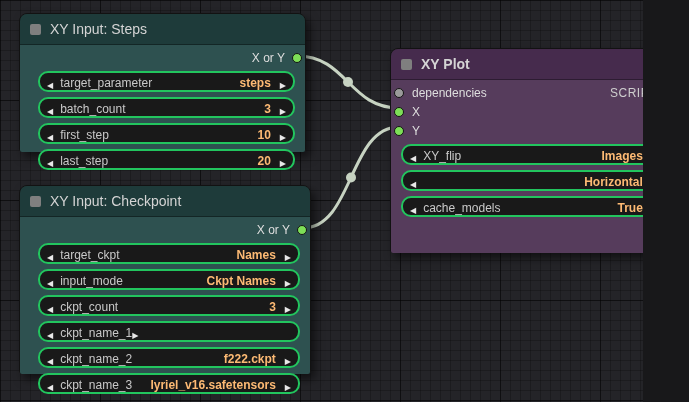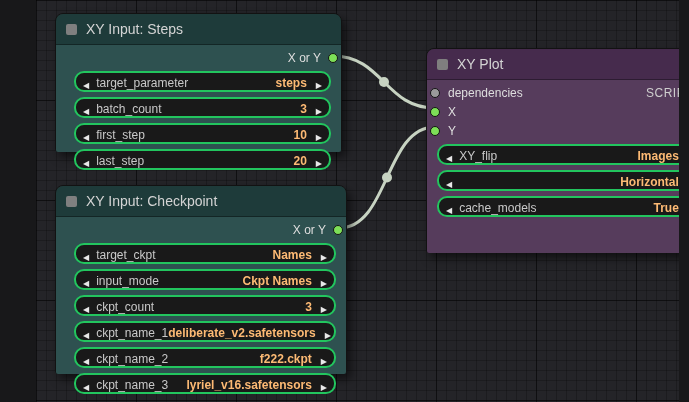--- a/index.html
+++ b/index.html
@@ -6,39 +6,38 @@
   .canvas{
     position:relative;width:643px;height:402px;overflow:hidden;
     background-color:#242428;
     background-image:
       linear-gradient(rgba(0,0,0,.45) 1px, transparent 1px),
       linear-gradient(90deg, rgba(0,0,0,.45) 1px, transparent 1px),
       linear-gradient(rgba(0,0,0,.22) 1px, transparent 1px),
       linear-gradient(90deg, rgba(0,0,0,.22) 1px, transparent 1px);
     background-size:100px 100px,100px 100px,10px 10px,10px 10px;
     font-family:"Liberation Sans", sans-serif;
-    margin-left:36px;
     -webkit-font-smoothing:antialiased;
   }
   .wires{position:absolute;left:0;top:0;z-index:1;}
   .wires path{stroke:#c7d3c2;stroke-width:3;fill:none;}
   .wires circle{fill:#c7d3c2;stroke:none;}
 
   .node{
     position:absolute;z-index:2;border:1px solid #121212;border-radius:8px 8px 3px 3px;
     box-shadow:4px 5px 10px rgba(0,0,0,.55);
     box-sizing:border-box;
   }
   .node .header{
     height:30px;display:flex;align-items:center;gap:9px;padding:0 10px;
     border-radius:7px 7px 0 0;border-bottom:1px solid rgba(0,0,0,.35);
   }
   .node.teal  .header{background:#1e3b3a;}
   .node.teal  .body  {background:#2e5150;border-radius:0 0 2px 2px;padding-left:8px;}
-  .node.purple .header{background:#462b4d;}
+  .node.purple .header{background:#462b4d;font-weight:bold;}
   .node.purple .body  {background:#563c5c;border-radius:0 0 2px 2px;}
   .node .body{height:calc(100% - 30px);box-sizing:border-box;padding-top:2px;}
 
   .collapse{width:11px;height:11px;background:#7f7f7f;border-radius:2px;flex:0 0 auto;}
   .title{color:#d4d4d4;font-size:14px;white-space:nowrap;}
 
   .slot-row{display:flex;align-items:center;height:17px;margin:2px 3px 0 3px;}
   .slot-row.out{justify-content:flex-end;}
   .slot-label{color:#dedede;font-size:12px;}
   .dot{width:10px;height:10px;border-radius:50%;flex:0 0 auto;border:1px solid #141414;box-sizing:border-box;}
@@ -143,21 +142,20 @@
         </div>
         <div class="widget">
           <span class="arr l"></span>
           <span class="wname">ckpt_count</span>
           <span class="wval">3</span>
           <span class="arr r"></span>
         </div>
         <div class="widget">
           <span class="arr l"></span>
           <span class="wname">ckpt_name_1</span>
-          <span class="wval">deliberate_v2.safetensors</span>
           <span class="arr r"></span>
         </div>
         <div class="widget">
           <span class="arr l"></span>
           <span class="wname">ckpt_name_2</span>
           <span class="wval">f222.ckpt</span>
           <span class="arr r"></span>
         </div>
         <div class="widget">
           <span class="arr l"></span>

